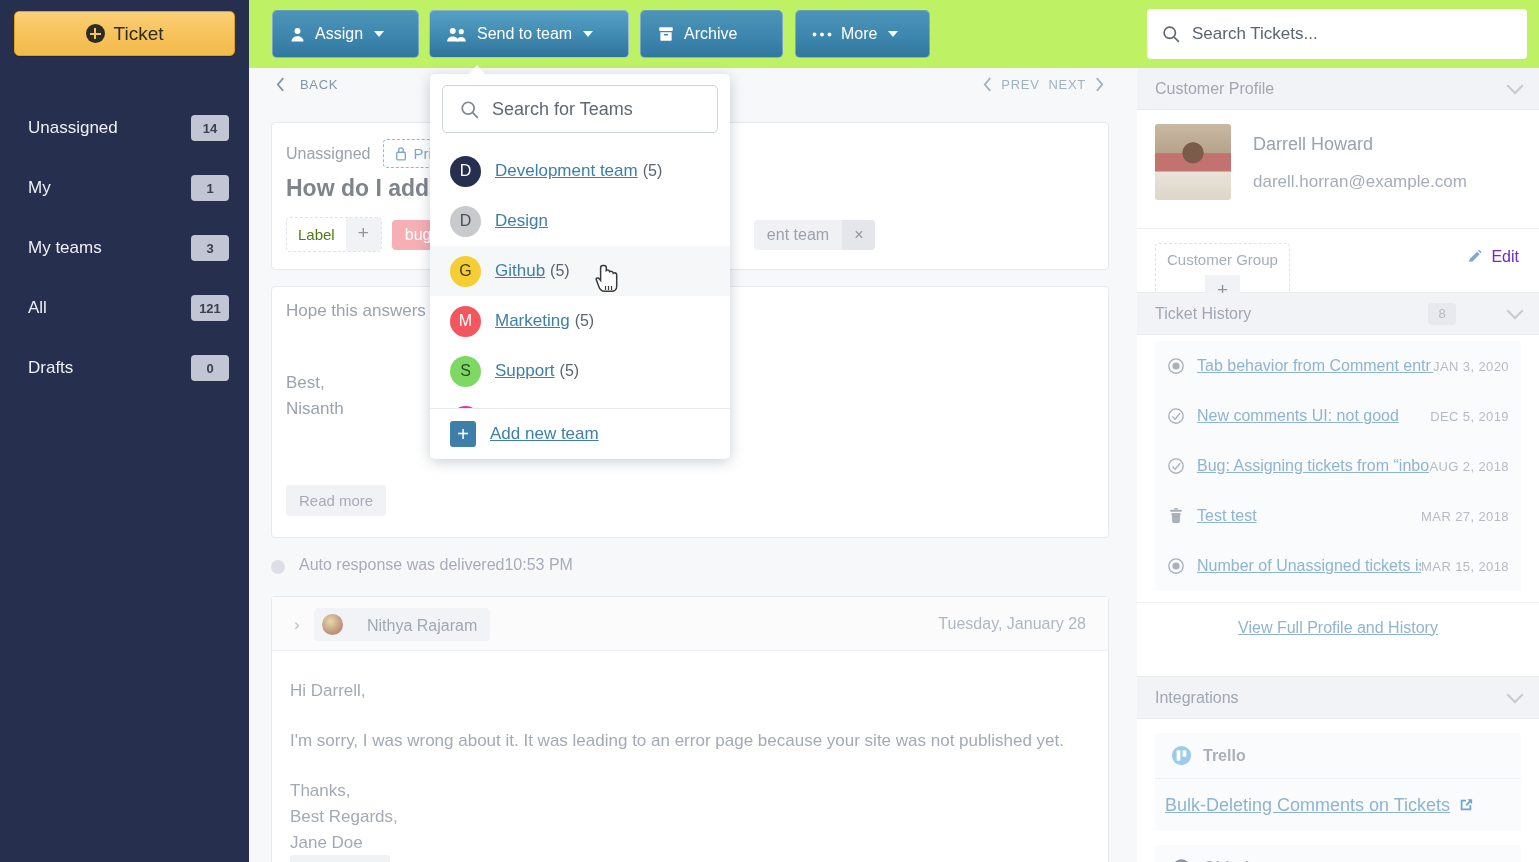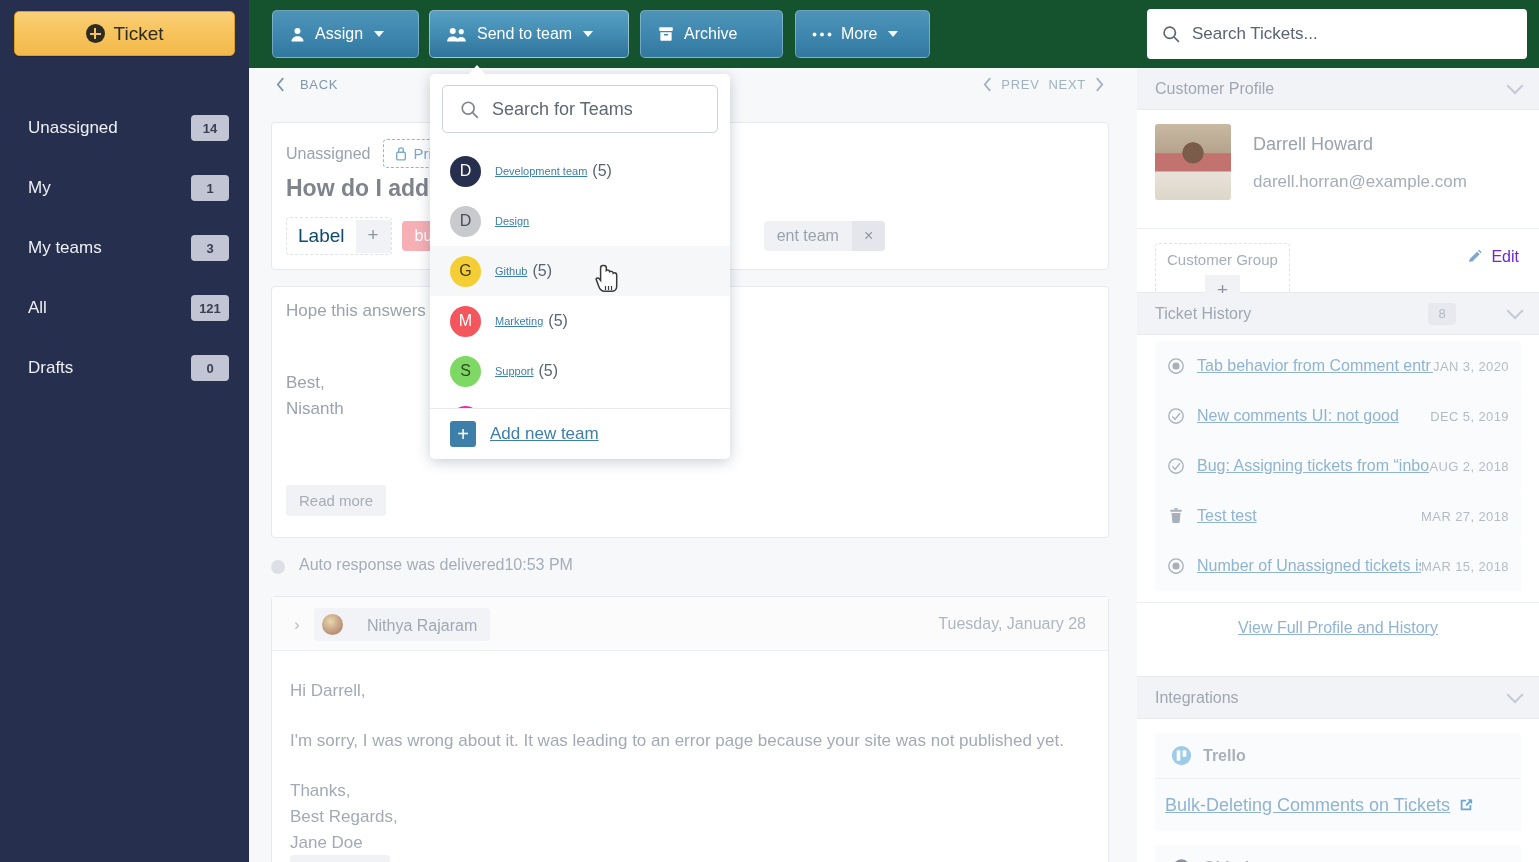--- a/index.html
+++ b/index.html
@@ -43,21 +43,21 @@
   .nav-item .nav-count {
     position: absolute; right: 20px; min-width: 38px; height: 26px;
     background: #c2c6d4; border-radius: 4px; color: #3a3f51;
     font-size: 13px; font-weight: bold;
     display: flex; align-items: center; justify-content: center; padding: 0 7px;
   }
 
   
   #topbar {
     position: absolute; left: 249px; top: 0; width: 1290px; height: 76px;
-    background: #14532d;
+    background: #bef264;
   }
   .tbtn {
     position: absolute; top: 10px; height: 48px; border-radius: 5px;
     border: 1px solid rgba(255,255,255,.30);
     background: linear-gradient(180deg, #4e94b9 0%, #3d86ad 55%, #32789f 100%);
     display: flex; align-items: center; gap: 9px; padding: 0 16px;
     color: #ffffff; font-size: 16px; cursor: pointer;
   }
   .tbtn.active {
     background: linear-gradient(180deg, #57a0c4 0%, #4089b0 55%, #2f7399 100%);
@@ -108,21 +108,21 @@
   #ticket-title {
     position: absolute; left: 14px; top: 52px; font-size: 23px;
     font-weight: bold; color: #7e838c; white-space: nowrap;
   }
   #label-row { position: absolute; left: 14px; top: 94px; display: flex;
                align-items: center; gap: 10px; }
   #label-add {
     display: flex; align-items: center; border: 1px dashed #dfe3e9;
     border-radius: 4px; overflow: hidden; cursor: pointer;
   }
-  #label-add .t { font-size: 19px; color: #0c4a6e; padding: 7px 11px; }
+  #label-add .t { font-size: 15px; color: #4d7c0f; padding: 7px 11px; }
   #label-add .b { font-size: 19px; color: #8e95a1; background: #f1f2f5;
                   padding: 4px 12px 7px; }
   .chip {
     display: flex; align-items: center; border-radius: 4px; overflow: hidden;
     font-size: 16px;
   }
   .chip.bug { background: #f6afb5; color: #ffffff; }
   .chip.bug .x { background: #f19aa2; padding: 6px 11px; cursor: pointer; }
   .chip.bug .t { padding: 6px 13px; }
   .chip.team { background: #f0f1f4; color: #9aa2ad; }
@@ -271,21 +271,21 @@
   .dd-item {
     height: 50px; display: flex; align-items: center; gap: 14px;
     padding: 0 0 0 20px; cursor: pointer;
   }
   .dd-item.hover { background: #f6f7f9; }
   .dd-item .av {
     width: 31px; height: 31px; border-radius: 50%; color: #ffffff;
     font-size: 16px; display: flex; align-items: center;
     justify-content: center; flex: 0 0 auto;
   }
-  .dd-item .nm { font-size: 11px; color: #3d7fa8; text-decoration: underline; }
+  .dd-item .nm { font-size: 17px; color: #3d7fa8; text-decoration: underline; }
   .dd-item .ct { font-size: 16px; color: #5a6370; margin-left: -9px; }
   #dd-footer {
     position: absolute; left: 0; bottom: 0; width: 300px; height: 51px;
     border-top: 1px solid #e8eaee; display: flex; align-items: center;
     gap: 14px; padding-left: 20px; cursor: pointer;
   }
   #dd-footer .sq {
     width: 26px; height: 26px; background: #3d7fa8; border-radius: 3px;
     color: #ffffff; font-size: 20px; display: flex; align-items: center;
     justify-content: center;

